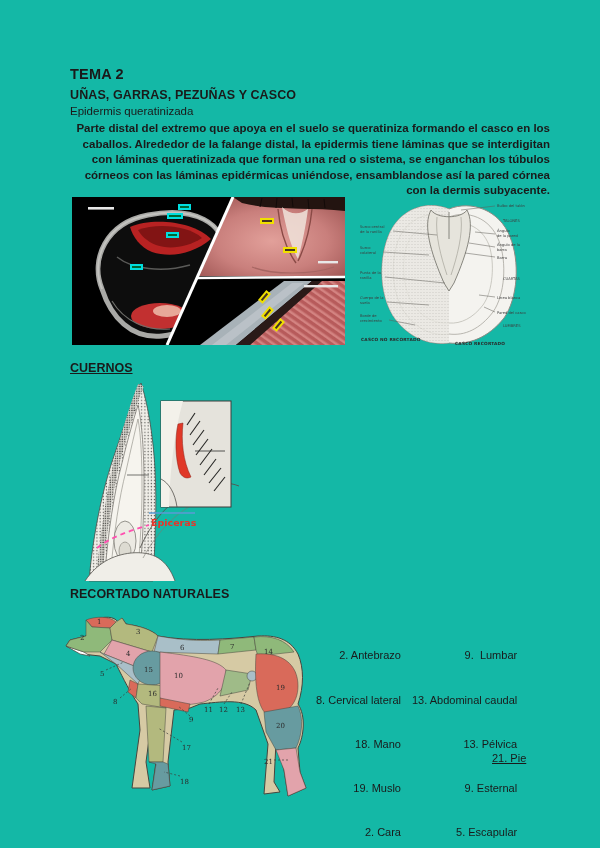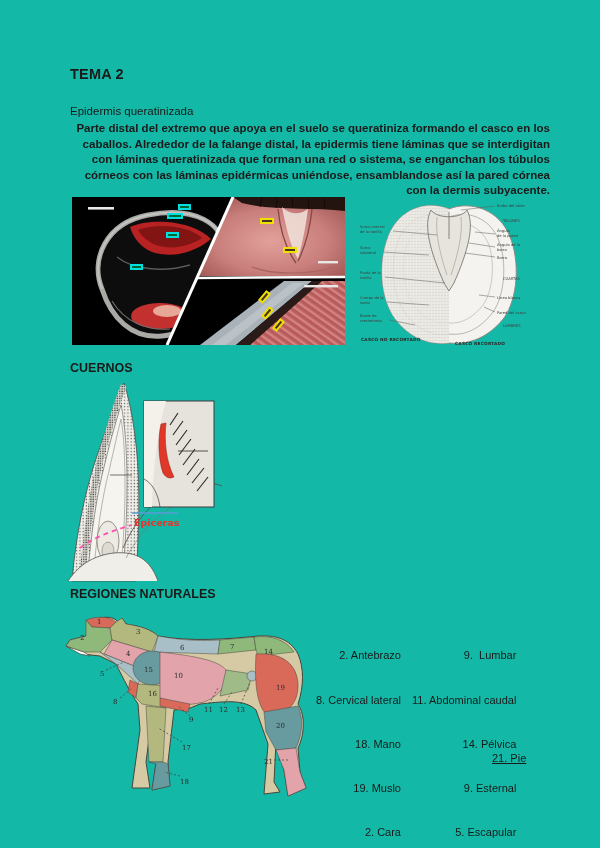--- a/index.html
+++ b/index.html
@@ -19,20 +19,21 @@
   .dg-cap{font-size:4.3px;font-weight:bold;fill:#2a2a2a;letter-spacing:.2px;}
   .dog-num{font-family:"DejaVu Serif",serif;font-size:7px;fill:#2b2b2b;}
   .epiceras{font-size:9.5px;font-weight:bold;}
 </style>
 </head>
 <body>
 
 <div class="page">
 
   <div class="abs h1" style="left:70px;top:66px;">TEMA 2</div>
+  <div class="abs h2" style="left:70px;top:88px;">UÑAS, GARRAS, PEZUÑAS Y CASCO</div>
   <div class="abs lead" style="left:70px;top:105px;">Epidermis queratinizada</div>
   <div class="abs para" style="left:70px;top:121px;width:480px;">Parte distal del extremo que apoya en el suelo se queratiniza formando el casco en los caballos. Alrededor de la falange distal, la epidermis tiene láminas que se interdigitan con láminas queratinizada que forman una red o sistema, se enganchan los túbulos córneos con las láminas epidérmicas uniéndose, ensamblandose así la pared córnea con la dermis subyacente.</div>
 
   <div class="abs" style="left:72px;top:197px;">
     <svg width="273" height="148" viewBox="0 0 273 148">
       <defs>
         <radialGradient id="frogG" cx="50%" cy="55%" r="70%">
           <stop offset="0%" stop-color="#e2a09a"></stop>
             <stop offset="55%" stop-color="#c97f7c"></stop>
             <stop offset="100%" stop-color="#9c5351"></stop>
@@ -202,23 +203,23 @@
         <text class="dg-lab" x="146" y="85">CUARTAS</text>
         <text class="dg-lab" x="140" y="104">Línea blanca</text>
         <text class="dg-lab" x="140" y="119">Pared del casco</text>
         <text class="dg-lab" x="146" y="132">LUMBRES</text>
       </g>
       <text class="dg-cap" x="4" y="146">CASCO NO RECORTADO</text>
       <text class="dg-cap" x="98" y="150">CASCO RECORTADO</text>
     </svg>
   </div>
 
-  <div class="abs seh" style="left:70px;top:361px;">CUERNOS</div>
-
-  <div class="abs" style="left:66px;top:383px;">
+  <div class="abs seh" style="left:70px;top:361px;text-decoration:underline;">CUERNOS</div>
+
+  <div class="abs" style="left:83px;top:383px;">
     <svg width="182" height="202" viewBox="0 0 182 202">
       <defs>
         <pattern id="stip" width="3.2" height="3.2" patternUnits="userSpaceOnUse">
           <rect width="3.2" height="3.2" fill="#efede7"></rect>
             <circle cx="1.1" cy="1.3" r=".6" fill="#4a4a46"></circle>
         </pattern>
         <pattern id="stip2" width="2.4" height="2.4" patternUnits="userSpaceOnUse">
           <rect width="2.4" height="2.4" fill="#d9d7d0"></rect>
             <circle cx=".9" cy="1" r=".7" fill="#2e2e2c"></circle>
         </pattern>
@@ -254,21 +255,21 @@
         <line x1="112" y1="68" x2="142" y2="68" stroke="#2e2e2c" stroke-width=".8"></line>
         <path d="M78,96 C86,100 92,110 94,124" fill="none" stroke="#55534e" stroke-width=".8"></path>
       </g>
 
       <line x1="66" y1="130" x2="112" y2="130" stroke="#5b9bd5" stroke-width="1.6"></line>
       <text class="epiceras" x="68" y="143" fill="#e8342a">Epiceras</text>
       <path d="M14,165 C28,154 46,148 66,142" fill="none" stroke="#ff50b0" stroke-width="1.8" stroke-dasharray="5,4"></path>
     </svg>
   </div>
 
-  <div class="abs seh" style="left:70px;top:587px;">REGIONES NATURALES</div>
+  <div class="abs seh" style="left:70px;top:587px;">RECORTADO NATURALES</div>
 
   <div class="abs" style="left:60px;top:612px;">
     <svg width="252" height="202" viewBox="0 0 252 202">
 
       <path d="M34,8 C44,4 54,4 58,10 L62,6 L66,12 C80,14 92,18 98,24 C130,30 170,27 198,24 C216,23 230,27 238,42 C244,56 244,74 238,92 C246,104 244,124 238,136 L240,160 L246,176 L228,184 L224,158 L216,130 L214,170 L220,180 L204,182 L208,132 L196,98 C184,86 160,90 140,92 L130,96 L114,98 L108,150 L110,174 L92,178 L96,150 L90,120 L86,150 L90,176 L72,176 L80,118 L78,92 C70,80 64,68 56,52 L40,44 L22,42 L6,34 L10,28 L26,24 Z" fill="#d6caa4" stroke="#47463e" stroke-width="1"></path>
 
       <path d="M6,34 L24,40 L30,44 L20,42 Z" fill="#fff" stroke="#47463e" stroke-width=".7"></path>
 
       <g stroke="#47463e" stroke-width=".5">
         <path d="M26,8 C36,4 50,4 56,10 L50,16 L32,15 Z" fill="#d96a5a"></path>
@@ -338,22 +339,22 @@
     <div>19. Muslo</div>
     <div>2. Cara</div>
     
     
     
     
     
   </div>
   <div class="abs col" style="left:412px;top:619px;">
     <div>9.  Lumbar</div>
-    <div>11. Abdominal caudal</div>
-    <div>14. Pélvica</div>
+    <div>13. Abdominal caudal</div>
+    <div>13. Pélvica</div>
     <div>9. Esternal</div>
     <div>5. Escapular</div>
     
     
     
     
     
   </div>
   <div class="abs col" style="left:492px;top:751px;text-decoration:underline;">21. Pie</div>
 

